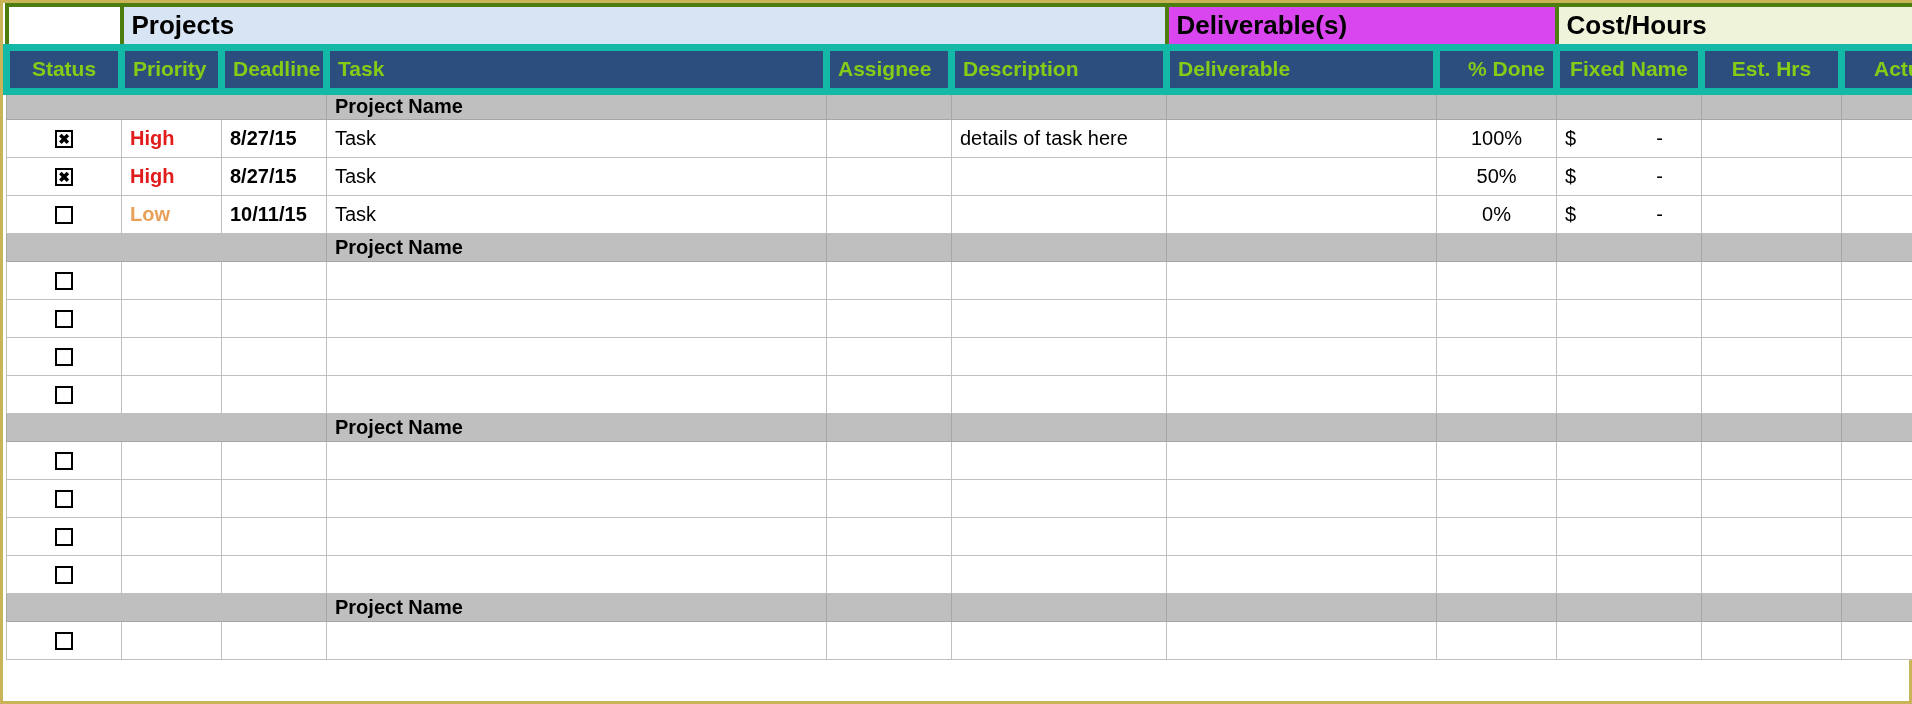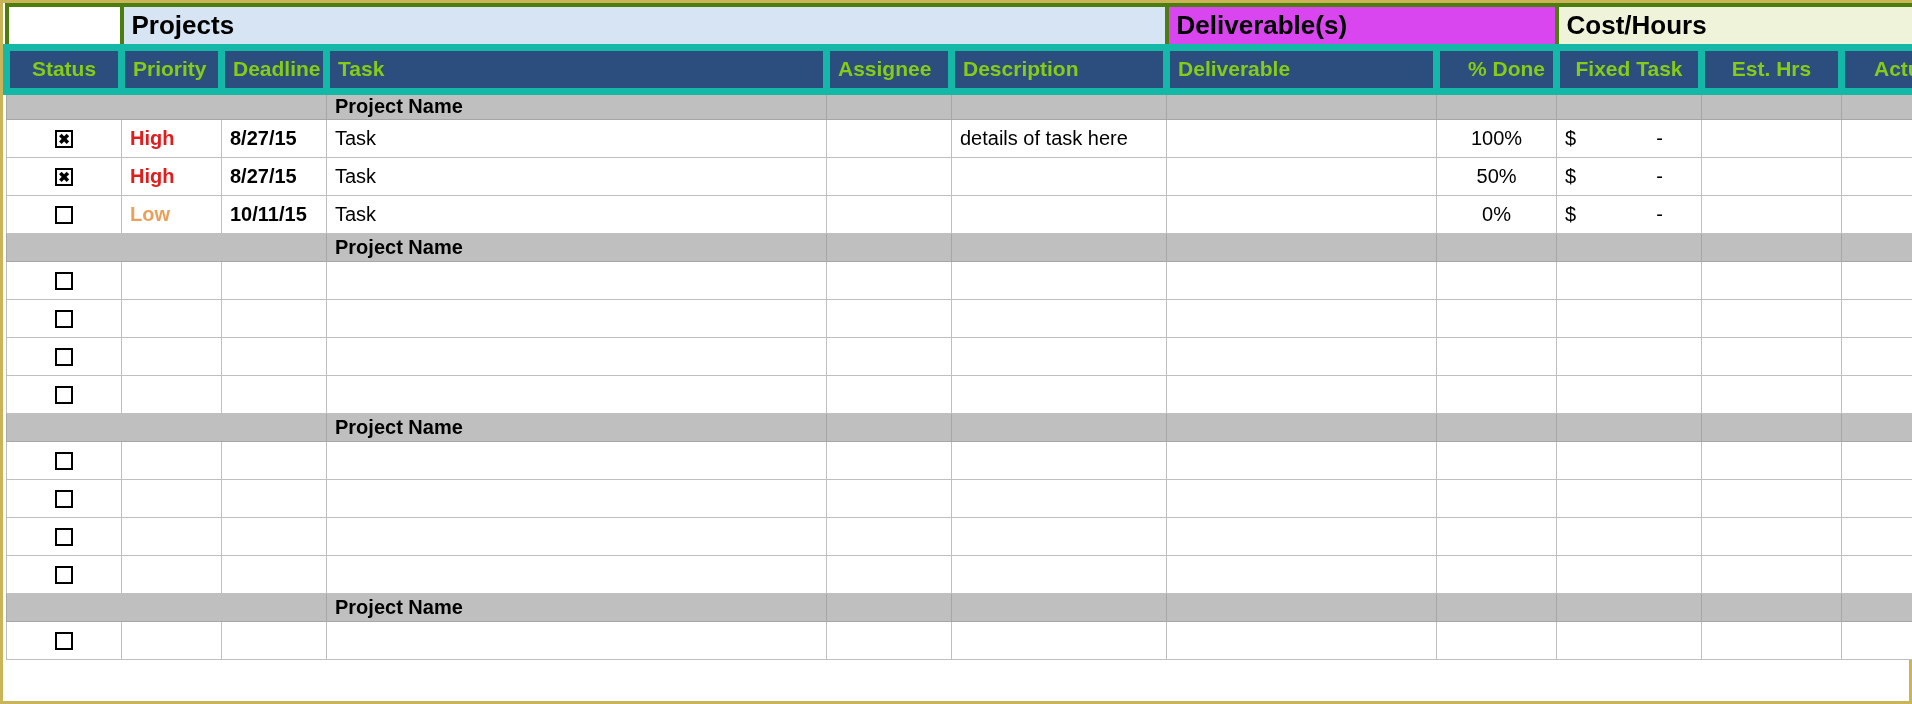--- a/index.html
+++ b/index.html
@@ -132,21 +132,21 @@
 
   <tr class="hdr">
     <td class="h-center">Status</td>
     <td class="h-left">Priority</td>
     <td class="h-left">Deadline</td>
     <td class="h-left">Task</td>
     <td class="h-left">Assignee</td>
     <td class="h-left">Description</td>
     <td class="h-left">Deliverable</td>
     <td class="h-right">% Done</td>
-    <td class="h-center">Fixed Task</td>
+    <td class="h-center">Fixed Name</td>
     <td class="h-center">Est. Hrs</td>
     <td class="h-center">Actual Hrs</td>
   </tr>
 
   </tbody>
       <tbody id="body-rows">
         <tr class="proj">
           <td colspan="3"></td>
           <td>Project Name</td>
           <td></td>

